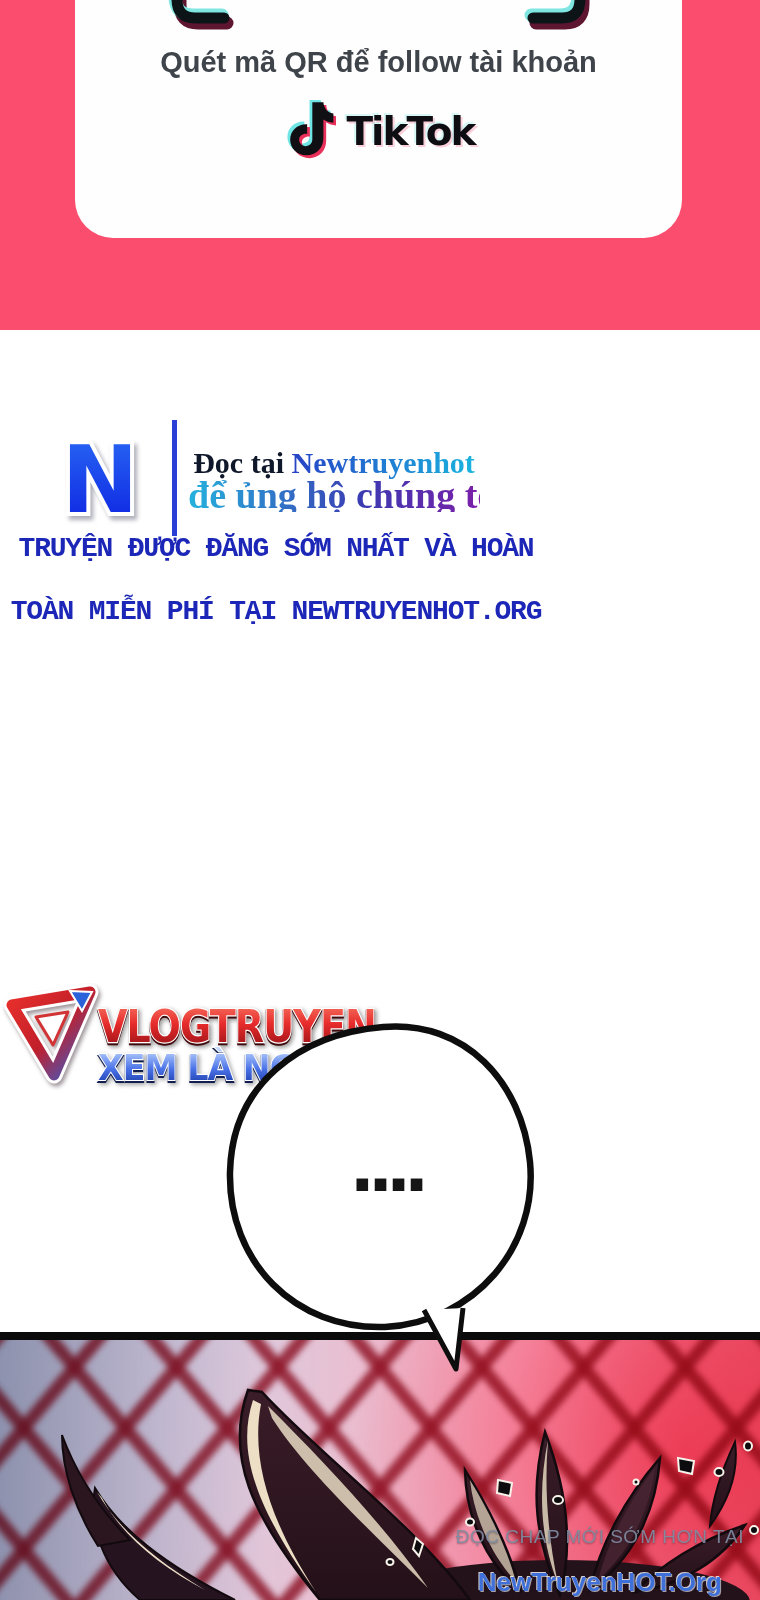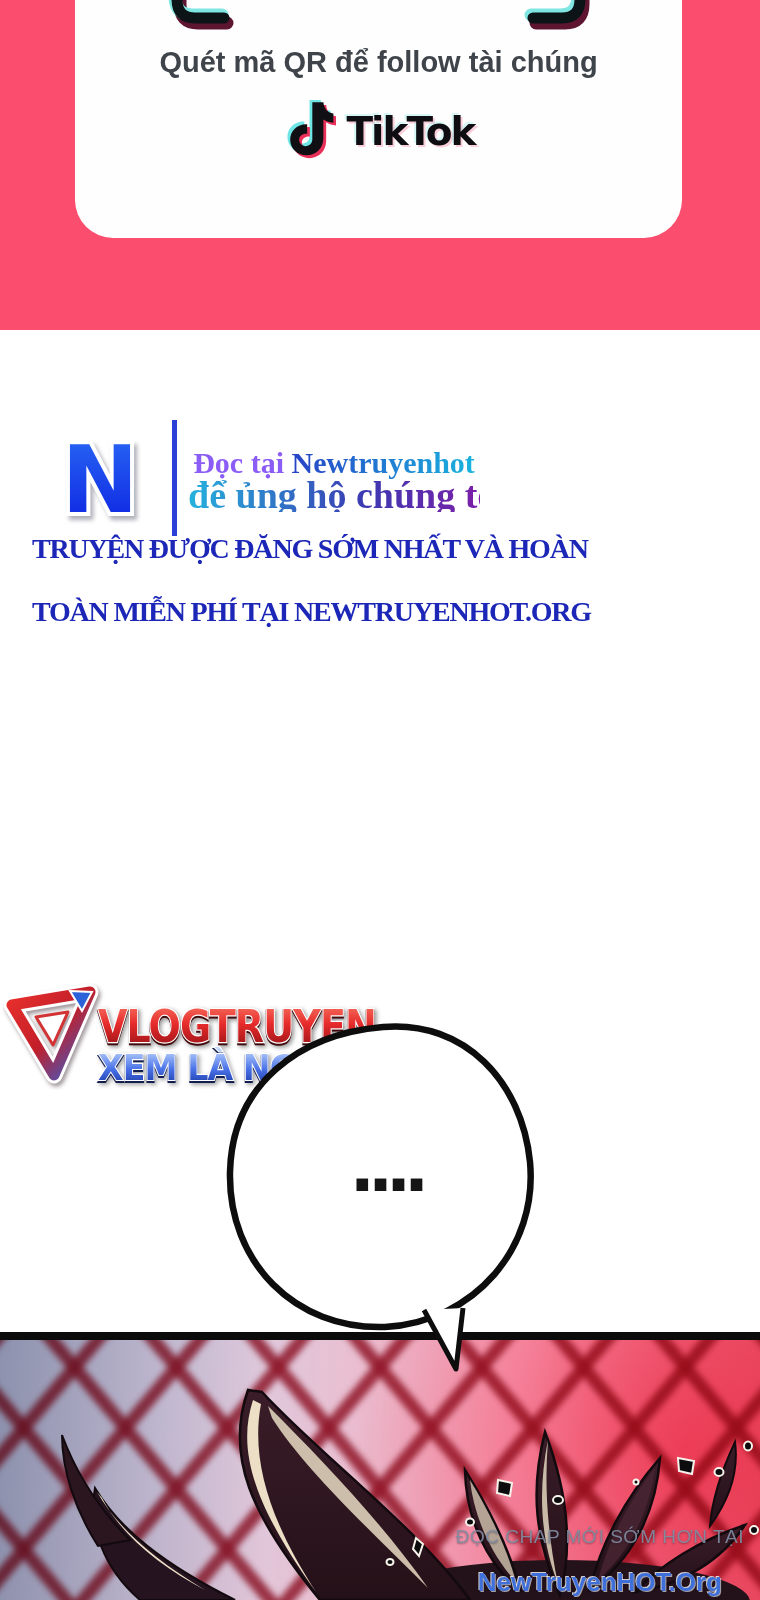--- a/index.html
+++ b/index.html
@@ -18,29 +18,29 @@
   .tiktok-word{font-family:"DejaVu Sans",sans-serif;font-size:39px;font-weight:900;
                color:#0d0d12;letter-spacing:-2px;
                text-shadow:2px 2px 0 rgba(230,40,90,.22),-2px -2px 0 rgba(110,230,228,.28);}
 
   
   .n-logo{position:absolute;left:42px;top:420px;}
   .vline{position:absolute;left:172px;top:420px;width:5px;height:116px;background:#2b3fd6;}
   .serif-block{position:absolute;left:188px;top:446px;width:292px;text-align:center;
                font-family:"Liberation Serif",serif;font-weight:600;}
   .serif-l1{font-size:30px;line-height:33px;white-space:nowrap;}
-  .serif-l1 .p1{color:#8b5cf6;}
+  .serif-l1 .p1{color:#0f172a;}
   .serif-l1 .p2{background:linear-gradient(90deg,#2742c6,#1ab4de);
                 -webkit-background-clip:text;background-clip:text;color:transparent;}
   .serif-l2{font-size:38px;line-height:33px;white-space:nowrap;
             background:linear-gradient(90deg,#25b2dd,#3b3ab2 60%,#7c1fa8);
             -webkit-background-clip:text;background-clip:text;color:transparent;text-decoration:underline;}
   .banner{position:absolute;left:0;width:552px;text-align:center;
-          font-family:Liberation Serif, serif;font-weight:900;font-size:28px;
-          letter-spacing:-1.2px;color:#1c27b8;white-space:nowrap;padding-left:32px;}
+          font-family:Liberation Mono, monospace;font-weight:900;font-size:28px;
+          letter-spacing:-1.2px;color:#1c27b8;white-space:nowrap;}
   .banner1{top:533px;}
   .banner2{top:596px;}
 
   
   .vlog{position:absolute;left:2px;top:983px;}
 
   
   .bubble{position:absolute;left:200px;top:1012px;z-index:6;}
   .bubble-text{position:absolute;left:338px;top:1140px;width:96px;height:72px;z-index:7;
                text-align:center;font-family:"DejaVu Sans",sans-serif;font-weight:900;
@@ -83,21 +83,21 @@
           <path d="M102 -16 L102 -1 Q102 18 120 18 L149 18" fill="none" stroke="#7fe6e2" stroke-width="13" stroke-linecap="round" transform="translate(-2,-3)"></path>
           <path d="M102 -16 L102 -1 Q102 18 120 18 L149 18" fill="none" stroke="#0c1418" stroke-width="11" stroke-linecap="round"></path>
         </g>
 
         <g>
           <path d="M505 -16 L505 -1 Q505 18 487 18 L458 18" fill="none" stroke="#5d1530" stroke-width="13" stroke-linecap="round" transform="translate(3,5)"></path>
           <path d="M505 -16 L505 -1 Q505 18 487 18 L458 18" fill="none" stroke="#7fe6e2" stroke-width="13" stroke-linecap="round" transform="translate(-2,-3)"></path>
           <path d="M505 -16 L505 -1 Q505 18 487 18 L458 18" fill="none" stroke="#0c1418" stroke-width="11" stroke-linecap="round"></path>
         </g>
       </svg>
-      <div class="qr-caption">Quét mã QR để follow tài chúng</div>
+      <div class="qr-caption">Quét mã QR để follow tài khoản</div>
       <div class="tiktok-row">
         <svg width="54" height="62" viewBox="0 0 48 56">
           <g>
             <path d="M29 2 h8 c.5 5.5 3.5 9.5 9 10.2 v8.3 c-3.4 -.1 -6.4 -1.1 -9 -2.8 v16.7 c0 9.3 -6.6 15.6 -15.2 15.6 C13.2 50 7 43.6 7 35.9 c0 -8.2 6.7 -14.3 15.3 -13.9 v8.6 c-4 -.5 -7.2 1.9 -7.2 5.4 0 3.2 2.6 5.7 5.8 5.7 3.4 0 6.1 -2.5 6.1 -6.2 V2 z" fill="#6ee5e4" transform="translate(-2.5,-2.5)"></path>
             <path d="M29 2 h8 c.5 5.5 3.5 9.5 9 10.2 v8.3 c-3.4 -.1 -6.4 -1.1 -9 -2.8 v16.7 c0 9.3 -6.6 15.6 -15.2 15.6 C13.2 50 7 43.6 7 35.9 c0 -8.2 6.7 -14.3 15.3 -13.9 v8.6 c-4 -.5 -7.2 1.9 -7.2 5.4 0 3.2 2.6 5.7 5.8 5.7 3.4 0 6.1 -2.5 6.1 -6.2 V2 z" fill="#e8305a" transform="translate(2.5,2.5)"></path>
             <path d="M29 2 h8 c.5 5.5 3.5 9.5 9 10.2 v8.3 c-3.4 -.1 -6.4 -1.1 -9 -2.8 v16.7 c0 9.3 -6.6 15.6 -15.2 15.6 C13.2 50 7 43.6 7 35.9 c0 -8.2 6.7 -14.3 15.3 -13.9 v8.6 c-4 -.5 -7.2 1.9 -7.2 5.4 0 3.2 2.6 5.7 5.8 5.7 3.4 0 6.1 -2.5 6.1 -6.2 V2 z" fill="#0f0f14"></path>
           </g>
         </svg>
         <span class="tiktok-word">TikTok</span>
       </div>

